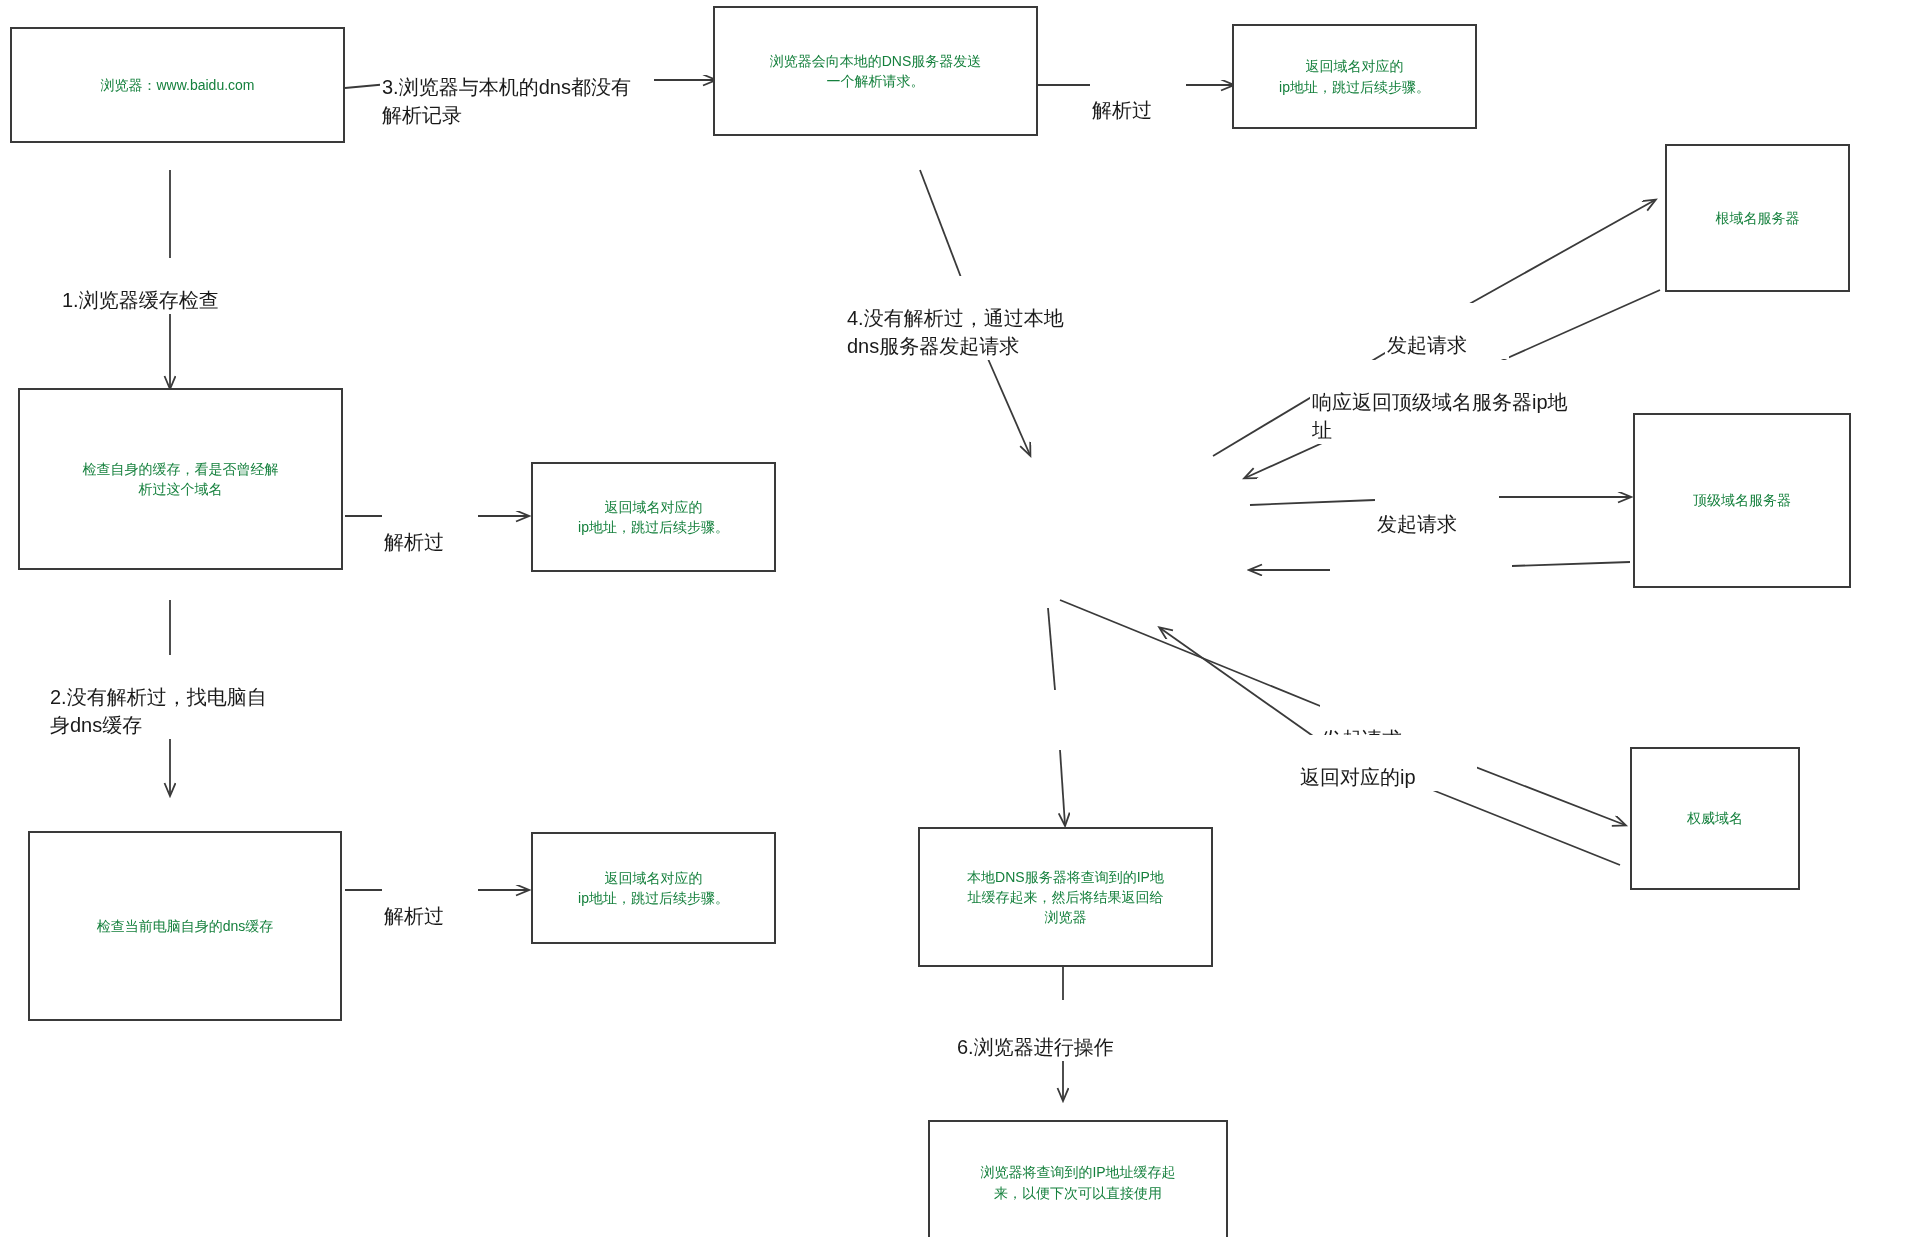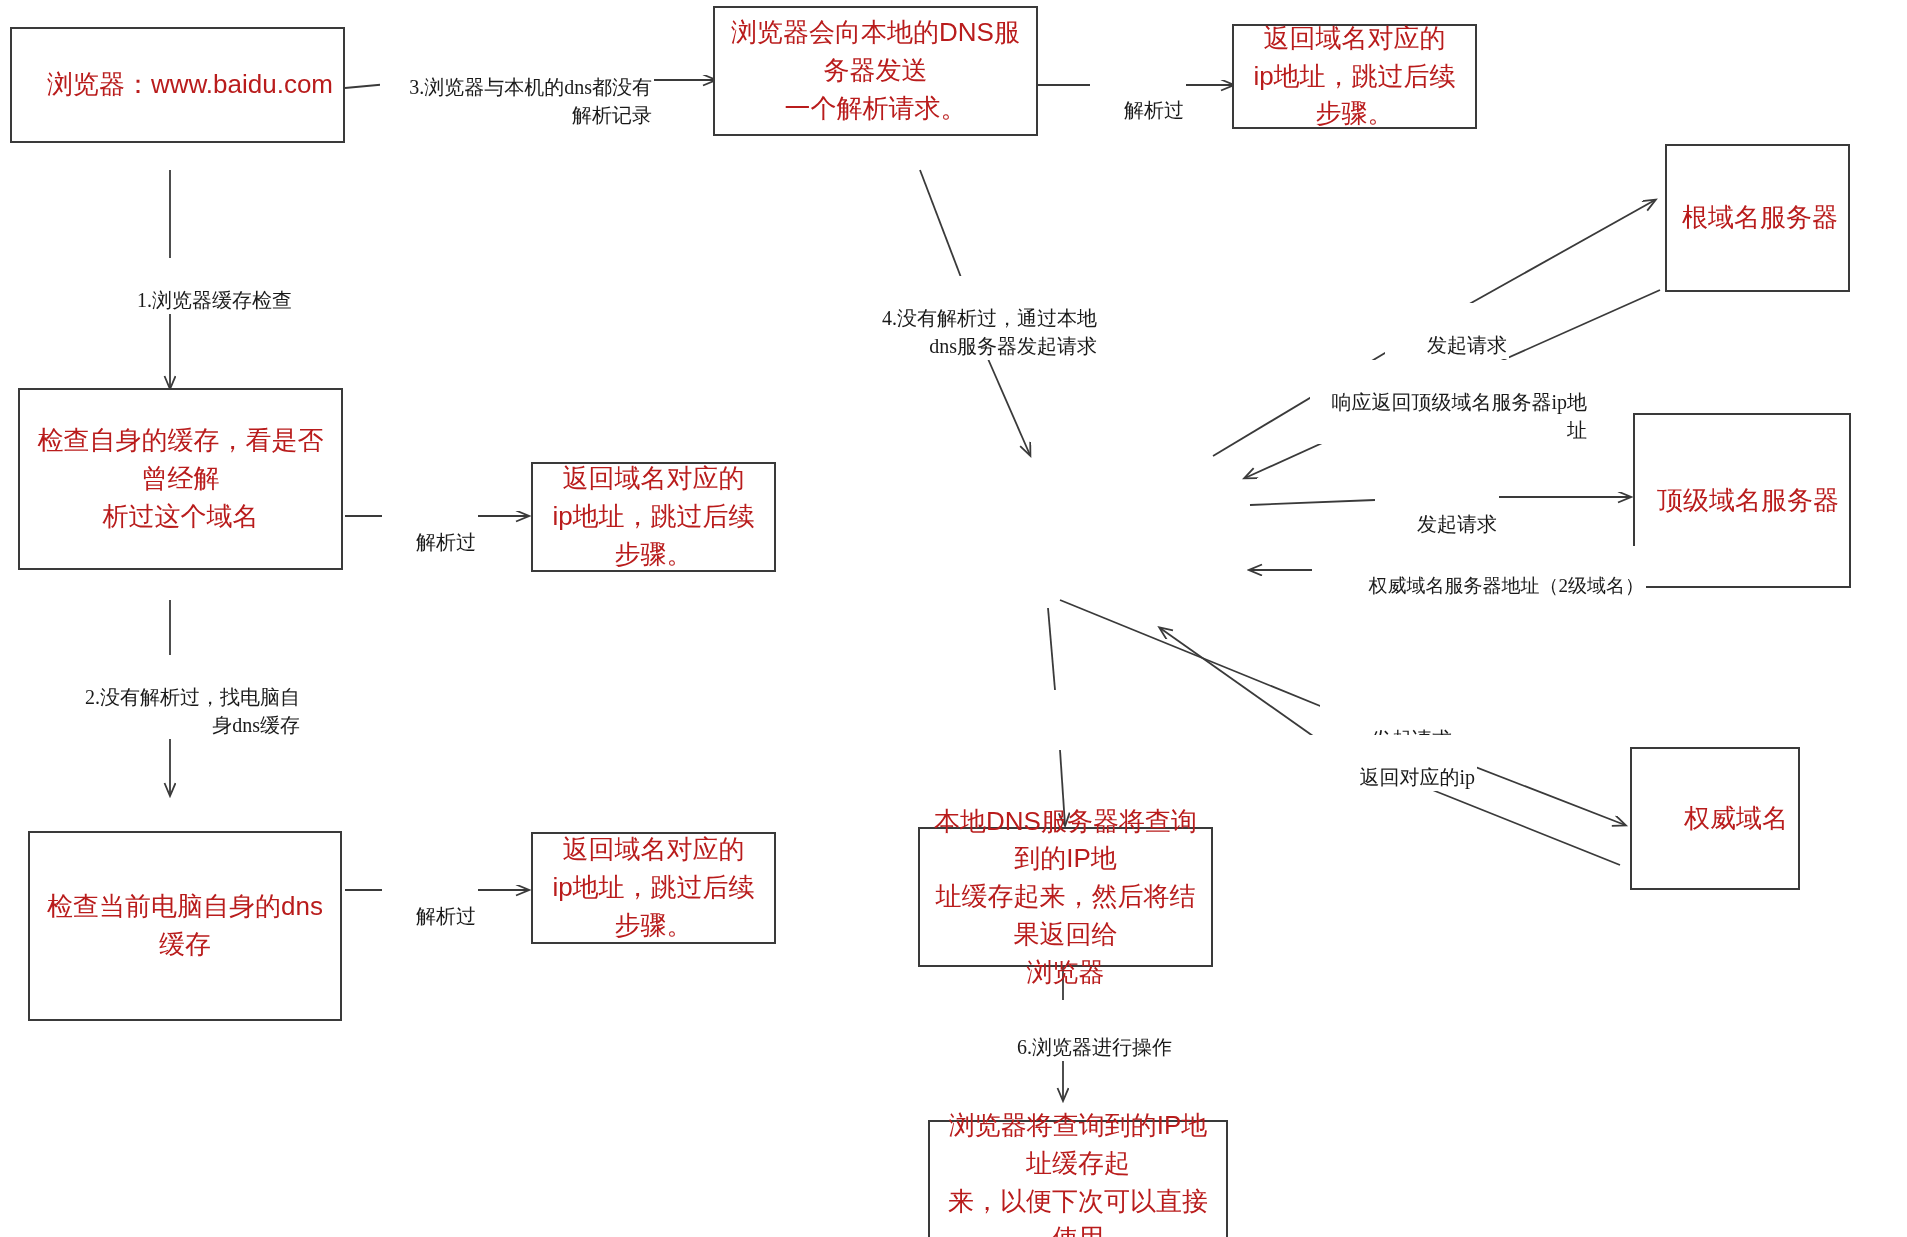--- a/index.html
+++ b/index.html
@@ -23,38 +23,37 @@
     height: 1237px;
     pointer-events: none;
   }
   .node {
     position: absolute;
     box-sizing: border-box;
     border: 2px solid #3a3a3a;
     background: #ffffff;
     display: flex;
     align-items: center;
-    justify-content: flex-end;
+    justify-content: center;
     text-align: center;
-    color: #b91c1c;
-    font-size: 26px;
+    color: #15803d;
+    font-size: 14px;
     line-height: 1.45;
     padding: 4px 10px;
     white-space: pre-line;
   }
   .elabel {
     position: absolute;
     color: #1a1a1a;
     font-size: 20px;
     line-height: 1.4;
-    text-align: right;
+    text-align: left;
     white-space: pre-line;
     background: #ffffff;
     padding: 0 2px;
-    font-family: Liberation Serif, serif;
   }
 </style>
 </head>
 <body>
 
 <div id="canvas">
 
   <svg class="edges" viewBox="0 0 1907 1237">
     <defs>
       <marker id="ah" markerWidth="16" markerHeight="16" refX="13" refY="5.5" orient="auto" markerUnits="userSpaceOnUse">
@@ -202,23 +201,20 @@
 
   <div class="elabel" style="left:1310px; top:360px; width:275px;">
     <span>响应返回顶级域名服务器ip地
 址</span>
   </div>
 
   <div class="elabel" style="left:1375px; top:482px; width:120px;">
     <span>发起请求</span>
   </div>
 
-  <div class="elabel" style="left:1312px; top:546px; width:330px; font-size:19px;">
-    <span>权威域名服务器地址（2级域名）</span>
-  </div>
 
 
   <div class="elabel" style="left:1320px; top:697px; width:130px;">
     <span>发起请求</span>
   </div>
 
   <div class="elabel" style="left:1298px; top:735px; width:175px;">
     <span>返回对应的ip</span>
   </div>
 

